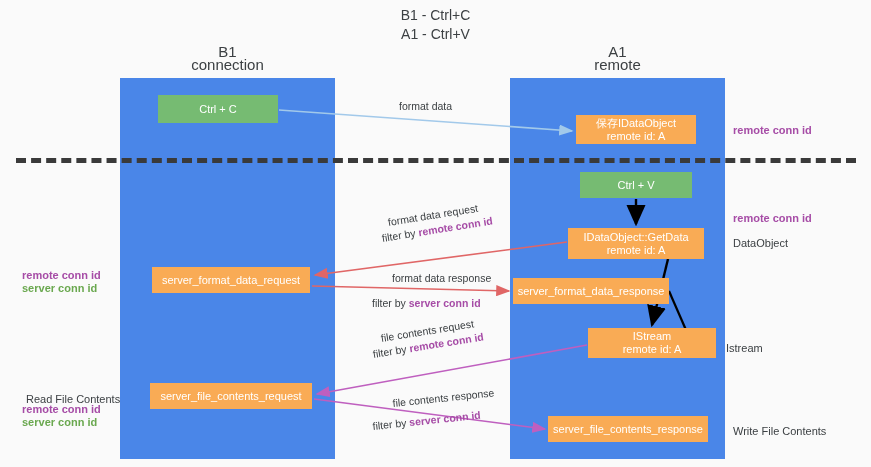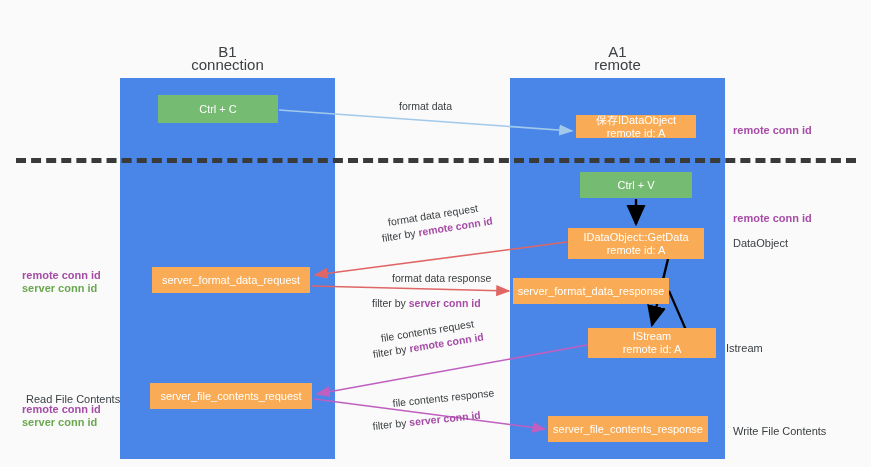--- a/index.html
+++ b/index.html
@@ -53,21 +53,21 @@
     font-size:11px;
     line-height:13px;
     white-space:pre-line;
     box-sizing:border-box;
     padding:2px 4px;
   }
   .green{background:#76bb72;}
   .orange{background:#f9ab55;}
   
   #n-ctrlc{left:158px;top:95px;width:120px;height:28px;}
-  #n-dataobject{left:576px;top:115px;width:120px;height:23px;}
+  #n-dataobject{left:576px;top:115px;width:120px;height:29px;}
   #n-ctrlv{left:580px;top:172px;width:112px;height:26px;}
   #n-getdata{left:568px;top:228px;width:136px;height:31px;}
   #n-sfdreq{left:152px;top:267px;width:158px;height:26px;}
   #n-sfdres{left:513px;top:278px;width:156px;height:26px;}
   #n-istream{left:588px;top:328px;width:128px;height:30px;}
   #n-sfcreq{left:150px;top:383px;width:162px;height:26px;}
   #n-sfcres{left:548px;top:416px;width:160px;height:26px;}
   
   .side{
     font-size:11px;
@@ -110,20 +110,22 @@
   #edges{position:absolute;left:0;top:0;width:871px;height:467px;pointer-events:none;}
 </style>
 </head>
 <body>
 
 <div id="canvas">
 
   <div class="abs lane" id="lane-b1"></div>
   <div class="abs lane" id="lane-a1"></div>
 
+  <div class="abs" id="title">B1 - Ctrl+C
+A1 - Ctrl+V</div>
 
   <div class="abs col-head" id="head-b1">B1
 connection</div>
   <div class="abs col-head" id="head-a1">A1
 remote</div>
 
   <svg id="edges">
     <defs>
       <marker id="ah-blue" markerWidth="9" markerHeight="7" refX="8" refY="3.5" orient="auto">
         <polygon points="0 0, 9 3.5, 0 7" fill="#a2c9ea"></polygon>

